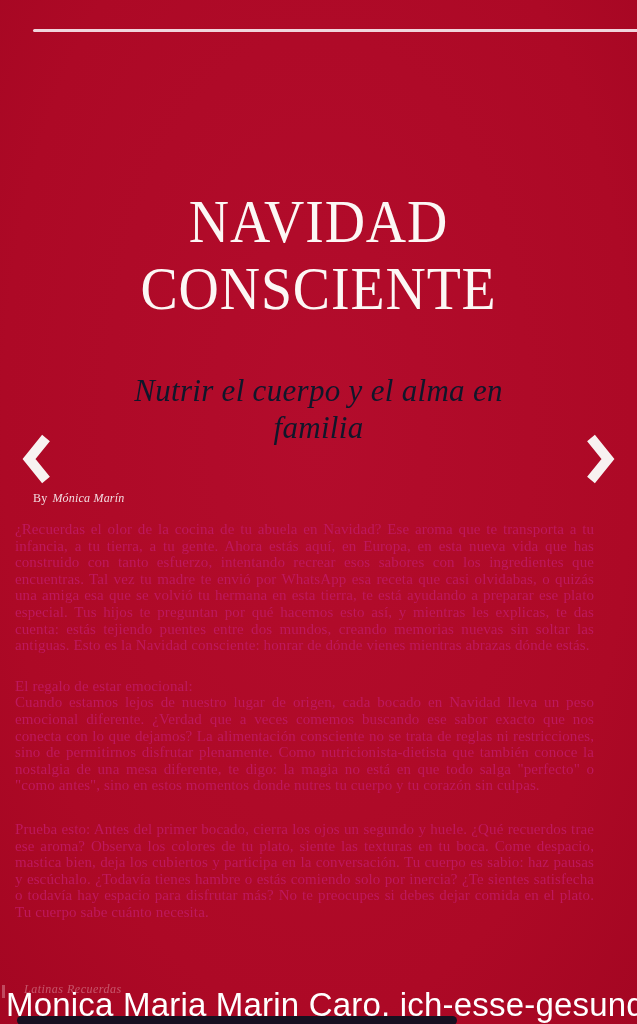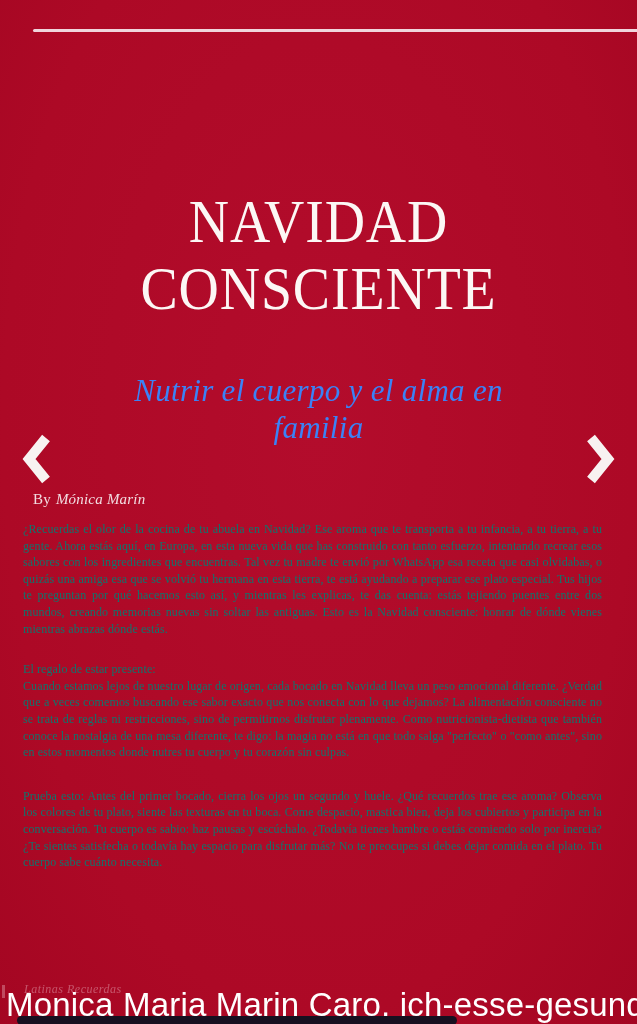--- a/index.html
+++ b/index.html
@@ -16,38 +16,38 @@
   }
   .title{
     position:absolute;top:188px;left:0;right:0;margin:0;
     text-align:center;color:#fcf7f5;font-weight:400;
     font-size:62px;line-height:67px;letter-spacing:1px;
     transform:scaleX(0.9);transform-origin:50% 50%;
   }
   .title span{display:block;}
   .subtitle{
     position:absolute;top:372px;left:0;right:0;margin:0 auto;width:420px;
-    text-align:center;color:#3b82f6;font-style:italic;font-weight:400;
+    text-align:center;color:#0f172a;font-style:italic;font-weight:400;
     font-size:31px;line-height:37px;letter-spacing:0.3px;
   }
   .nav-btn{
     position:absolute;top:432px;width:34px;height:54px;
     background:transparent;border:none;padding:0;cursor:pointer;
   }
   .nav-btn.prev{left:20px;}
   .nav-btn.next{left:583px;}
   .nav-btn svg{display:block;width:30px;height:52px;margin:0 auto;}
   .byline{
     position:absolute;left:33px;top:491px;
-    color:#f2dce1;font-size:15px;letter-spacing:0.2px;
+    color:#f2dce1;font-size:12px;letter-spacing:0.2px;
   }
   .byline .author{font-style:italic;margin-left:5px;}
   .article-body{
-    position:absolute;left:23px;top:521px;width:579px;
-    color:#0f766e;font-size:12px;line-height:16.6px;
+    position:absolute;left:15px;top:521px;width:579px;
+    color:#be185d;font-size:15px;line-height:16.6px;
     text-align:justify;letter-spacing:0.1px;
   }
   .article-body p{margin:0;}
   .article-body p.p1{margin-bottom:24px;}
   .article-body .para2{margin-bottom:27px;}
   .para2 .para-heading{margin:0;}
   .watermark{
     position:absolute;left:24px;top:982px;
     color:rgba(255,233,239,0.34);font-size:12px;font-style:italic;
     letter-spacing:0.5px;z-index:1;white-space:nowrap;
@@ -91,21 +91,21 @@
   </svg>
 </button>
 
 <div class="byline">
   <span>By</span><span class="author">Mónica Marín</span>
 </div>
 
 <div class="article-body">
   <p class="p1">¿Recuerdas el olor de la cocina de tu abuela en Navidad? Ese aroma que te transporta a tu infancia, a tu tierra, a tu gente. Ahora estás aquí, en Europa, en esta nueva vida que has construido con tanto esfuerzo, intentando recrear esos sabores con los ingredientes que encuentras. Tal vez tu madre te envió por WhatsApp esa receta que casi olvidabas, o quizás una amiga esa que se volvió tu hermana en esta tierra, te está ayudando a preparar ese plato especial. Tus hijos te preguntan por qué hacemos esto así, y mientras les explicas, te das cuenta: estás tejiendo puentes entre dos mundos, creando memorias nuevas sin soltar las antiguas. Esto es la Navidad consciente: honrar de dónde vienes mientras abrazas dónde estás.</p>
   <div class="para2">
-    <p class="para-heading">El regalo de estar presente:</p>
+    <p class="para-heading">El regalo de estar emocional:</p>
     <p>Cuando estamos lejos de nuestro lugar de origen, cada bocado en Navidad lleva un peso emocional diferente. ¿Verdad que a veces comemos buscando ese sabor exacto que nos conecta con lo que dejamos? La alimentación consciente no se trata de reglas ni restricciones, sino de permitirnos disfrutar plenamente. Como nutricionista-dietista que también conoce la nostalgia de una mesa diferente, te digo: la magia no está en que todo salga "perfecto" o "como antes", sino en estos momentos donde nutres tu cuerpo y tu corazón sin culpas.</p>
   </div>
   <p>Prueba esto: Antes del primer bocado, cierra los ojos un segundo y huele. ¿Qué recuerdos trae ese aroma? Observa los colores de tu plato, siente las texturas en tu boca. Come despacio, mastica bien, deja los cubiertos y participa en la conversación. Tu cuerpo es sabio: haz pausas y escúchalo. ¿Todavía tienes hambre o estás comiendo solo por inercia? ¿Te sientes satisfecha o todavía hay espacio para disfrutar más? No te preocupes si debes dejar comida en el plato. Tu cuerpo sabe cuánto necesita.</p>
 </div>
 
 <div class="watermark-tick"></div>
 <div class="watermark">Latinas Recuerdas</div>
 
 <div class="caption">Monica Maria Marin Caro, ich-esse-gesund.a</div>
 

